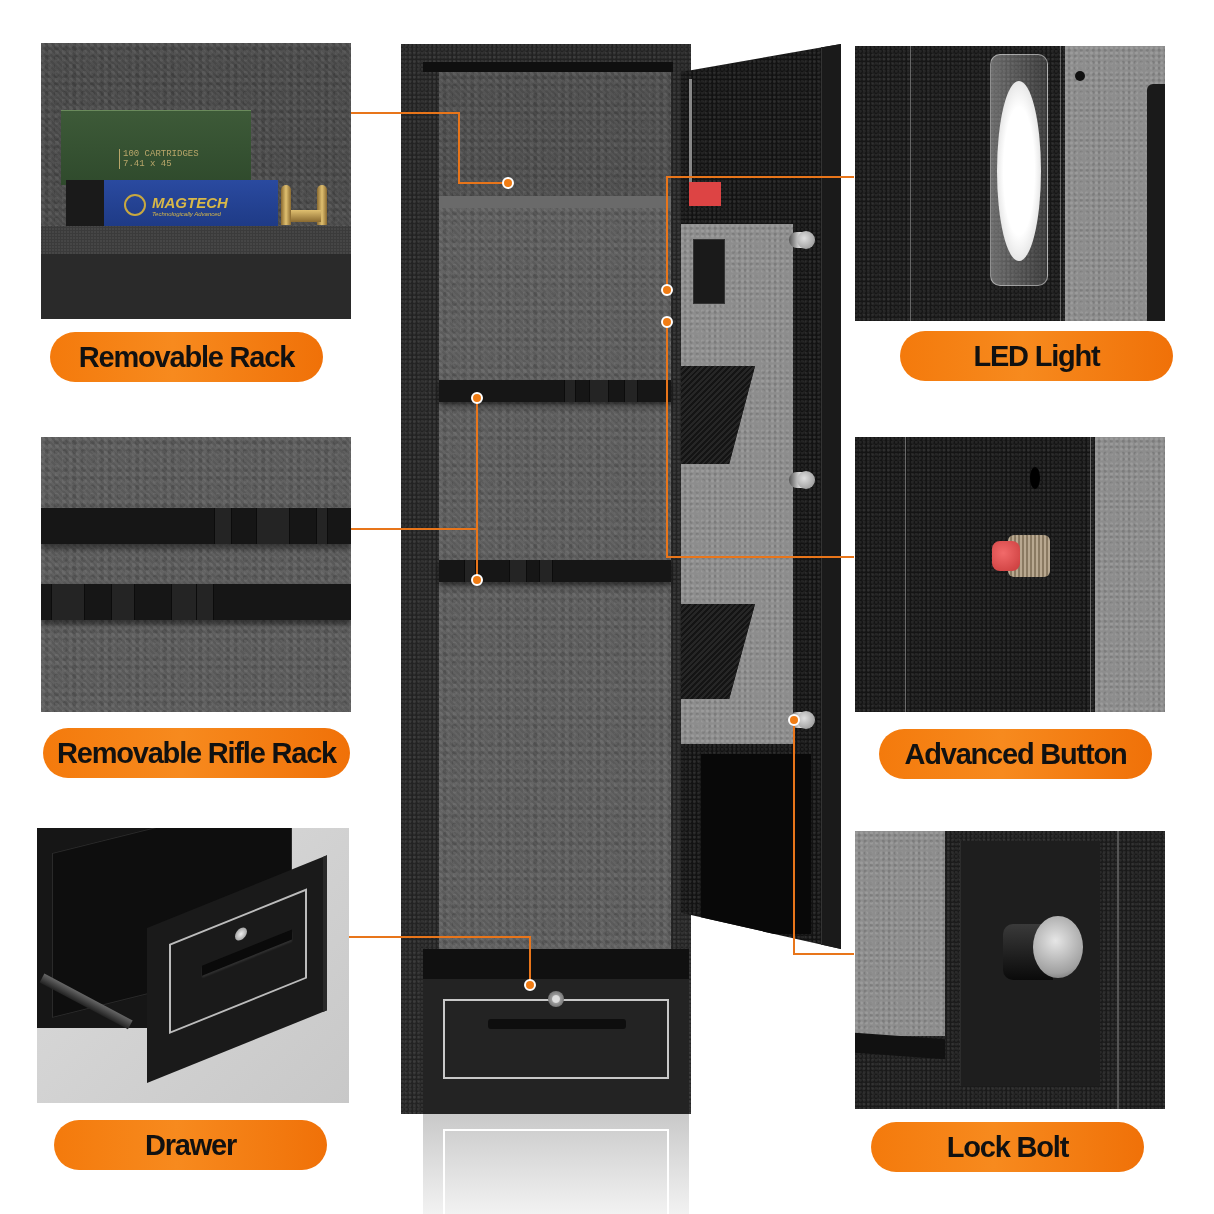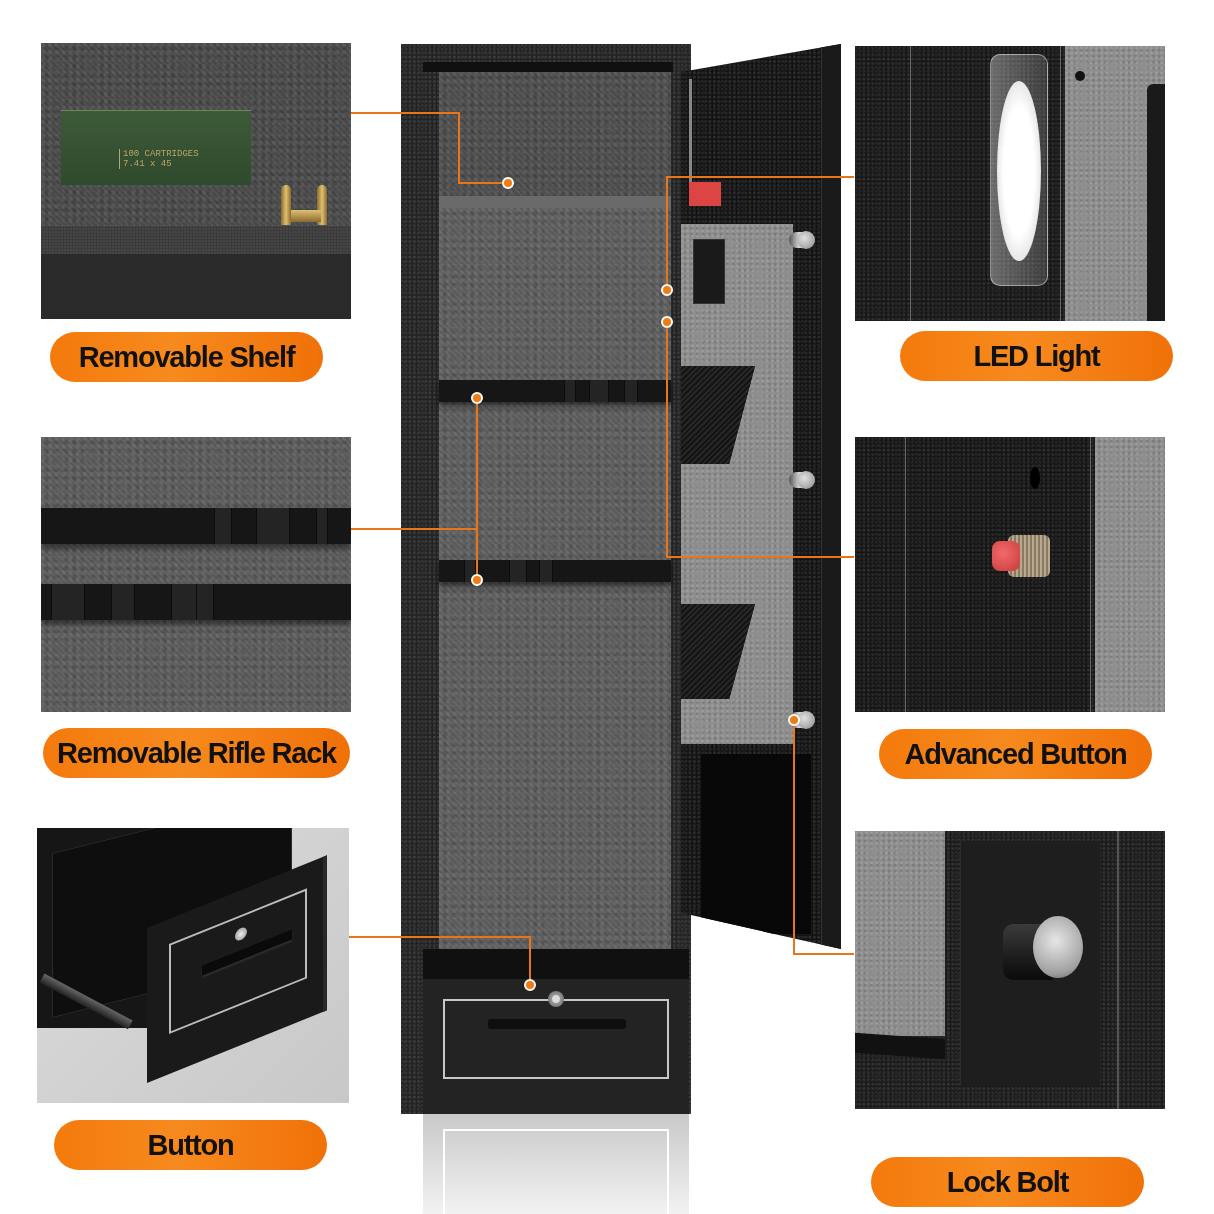--- a/index.html
+++ b/index.html
@@ -66,31 +66,38 @@
 
 <div class="panel felt" style="left:41px; top:43px; width:310px; height:276px; background-color:#4a4a4a;">
 
   <div style="position:absolute; left:20px; top:67px; width:190px; height:75px; background:linear-gradient(180deg,#3d5a38,#2f4a2c); border-top:1px solid #6a8a5c;">
     <div style="position:absolute; left:58px; top:38px; color:#b8a66a; font-size:9px; font-family:'Liberation Mono',monospace; border-left:1px solid #b8a66a; padding-left:3px;">
       <div>100 CARTRIDGES</div>
       <div>7.41 x 45</div>
     </div>
   </div>
 
+  <div style="position:absolute; left:25px; top:137px; width:212px; height:48px; background:#1a1a1a;">
+    <div style="position:absolute; left:38px; top:0; right:0; bottom:0; background:linear-gradient(180deg,#2a4aa0,#1e3a85);">
+      <div style="position:absolute; left:20px; top:14px; width:22px; height:22px; border-radius:50%; border:2px solid #c8a840;"></div>
+      <div style="position:absolute; left:48px; top:14px; color:#d8b848; font-weight:bold; font-style:italic; font-size:15px;">MAGTECH</div>
+      <div style="position:absolute; left:48px; top:31px; color:#d8b848; font-style:italic; font-size:6px;">Technologically Advanced</div>
+    </div>
+  </div>
 
   <div style="position:absolute; left:240px; top:142px; width:50px; height:42px;">
     <div style="position:absolute; left:0; top:0; width:10px; height:40px; border-radius:5px 5px 0 0; background:linear-gradient(90deg,#8a6a30,#e0c070,#8a6a30);"></div>
     <div style="position:absolute; left:36px; top:0; width:10px; height:40px; border-radius:5px 5px 0 0; background:linear-gradient(90deg,#8a6a30,#e0c070,#8a6a30);"></div>
     <div style="position:absolute; left:10px; top:25px; width:30px; height:12px; background:linear-gradient(180deg,#e0c070,#8a6a30);"></div>
   </div>
 
   <div style="position:absolute; left:0; top:183px; width:310px; height:28px; background:#555; background-image:radial-gradient(circle,rgba(0,0,0,0.3) 0 1px,transparent 2px); background-size:3px 3px;"></div>
   <div style="position:absolute; left:0; top:211px; width:310px; height:65px; background:#2a2a2a;"></div>
 </div>
-<div class="pill" style="left:50px; top:332px; width:273px;">Removable Shelf</div>
+<div class="pill" style="left:50px; top:332px; width:273px;">Removable Rack</div>
 
 <div class="panel felt" style="left:41px; top:437px; width:310px; height:275px;">
   <div class="strap" style="left:0; top:71px; width:310px; height:36px;">
     <div class="slot" style="left:173px; width:18px;"></div>
     <div class="slot" style="left:215px; width:34px;"></div>
     <div class="slot" style="left:275px; width:12px;"></div>
   </div>
   <div class="strap" style="left:0; top:147px; width:310px; height:36px;">
     <div class="slot" style="left:10px; width:34px;"></div>
     <div class="slot" style="left:70px; width:24px;"></div>
@@ -103,21 +110,21 @@
 <div class="panel" style="left:37px; top:828px; width:312px; height:275px; background:linear-gradient(135deg,#dcdcdc,#c8c8c8);">
   <div style="position:absolute; left:0; top:0; width:210px; height:200px; background:#161616;"></div>
   <div style="position:absolute; left:15px; top:25px; width:240px; height:165px; background:#0e0e0e; transform:skewY(-14deg); transform-origin:left top; border:1px solid #2a2a2a;"></div>
   <div style="position:absolute; left:110px; top:100px; width:180px; height:155px; background:#1a1a1a; transform:skewY(-22deg); transform-origin:left bottom; border-right:4px solid #2a2a2a;">
     <div class="drawer-frame" style="left:22px; top:25px; width:138px; height:90px; border-color:#bcbcbc;"></div>
     <div style="position:absolute; left:55px; top:60px; width:90px; height:10px; background:#0a0a0a; box-shadow:0 2px 2px rgba(255,255,255,0.1);"></div>
     <div style="position:absolute; left:88px; top:38px; width:12px; height:12px; border-radius:50%; background:radial-gradient(circle,#eee,#888);"></div>
   </div>
   <div style="position:absolute; left:5px; top:145px; width:100px; height:10px; background:linear-gradient(180deg,#666,#222); transform:rotate(28deg); transform-origin:left center;"></div>
 </div>
-<div class="pill" style="left:54px; top:1120px; width:273px;">Button</div>
+<div class="pill" style="left:54px; top:1120px; width:273px;">Drawer</div>
 
 <div style="position:absolute; left:401px; top:44px; width:440px; height:1070px;">
 
   <div class="steel" style="position:absolute; left:0; top:0; width:290px; height:1070px; background-color:#222;">
     <div style="position:absolute; left:22px; top:18px; width:250px; height:10px; background:#0f0f0f;"></div>
     <div class="felt" style="position:absolute; left:38px; top:28px; width:232px; height:125px; background-color:#4e4e4e;"></div>
     <div style="position:absolute; left:38px; top:152px; width:232px; height:12px; background:#6a6a6a;"></div>
     <div class="felt" style="position:absolute; left:38px; top:164px; width:232px; height:745px; background-color:#5e5e5e;"></div>
     <div class="strap" style="left:38px; top:336px; width:232px; height:22px;">
       <div class="slot" style="left:125px; width:12px;"></div>
@@ -210,13 +217,13 @@
 <div class="panel steel" style="left:855px; top:831px; width:310px; height:278px; background-color:#1a1a1a;">
   <div class="felt-light" style="position:absolute; left:0; top:0; width:90px; height:205px;"></div>
   <div style="position:absolute; left:0; top:205px; width:90px; height:20px; background:#111; transform:skewY(4deg);"></div>
   <div style="position:absolute; left:105px; top:10px; width:140px; height:245px; background:#1e1e1e; border-left:1px solid #2c2c2c;"></div>
   <div style="position:absolute; left:262px; top:0; width:2px; height:278px; background:#555;"></div>
   <div style="position:absolute; left:148px; top:85px; width:80px; height:65px;">
     <div style="position:absolute; left:0; top:8px; width:50px; height:56px; border-radius:10px 0 0 10px; background:linear-gradient(180deg,#3a3a3a,#0a0a0a);"></div>
     <div style="position:absolute; left:30px; top:0; width:50px; height:62px; border-radius:50%; background:radial-gradient(circle at 45% 40%,#e6e6e6,#a0a0a0 70%,#5a5a5a);"></div>
   </div>
 </div>
-<div class="pill" style="left:871px; top:1122px; width:273px;margin-top:35px;">Lock Bolt</div>
+<div class="pill" style="left:871px; top:1122px; width:273px;">Lock Bolt</div>
 
 </body></html>

